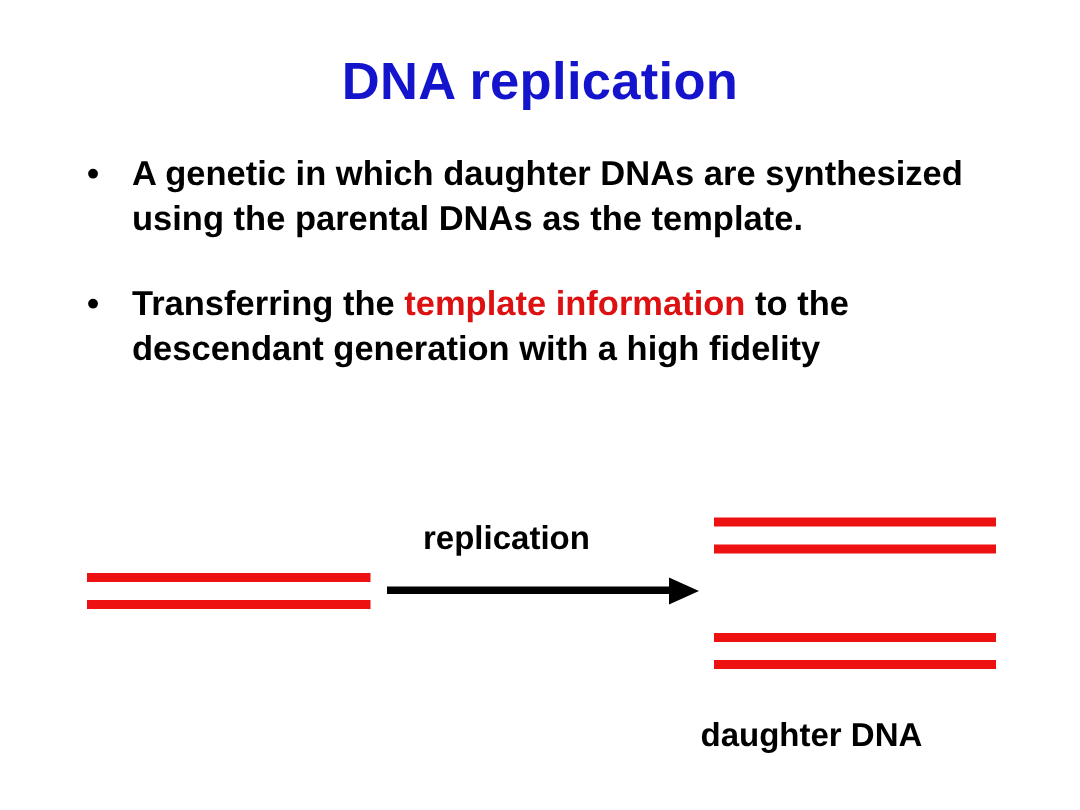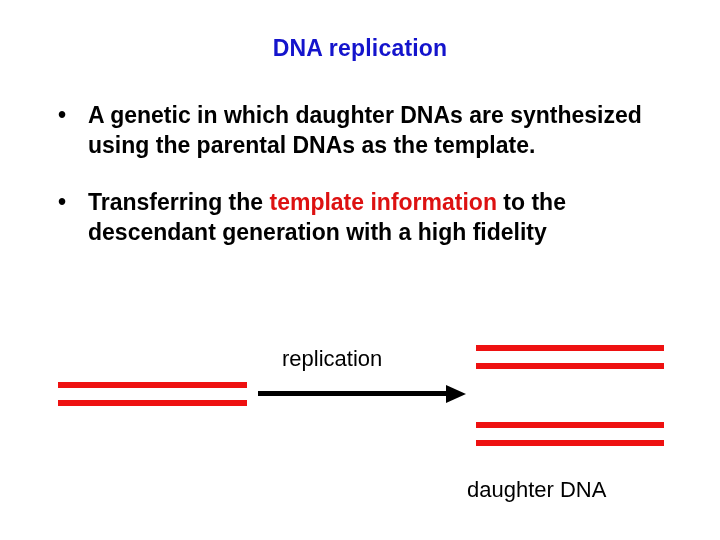--- a/index.html
+++ b/index.html
@@ -18,21 +18,21 @@
     overflow: hidden;
   }
 
   
   .slide-title {
     position: absolute;
     left: 0;
     top: 36px;
     width: 720px;
     text-align: center;
-    font-size: 23px;
+    font-size: 35px;
     font-weight: bold;
     color: #1414cc;
     letter-spacing: 0.2px;
     line-height: 1.1;
   }
 
   
   .bullets {
     position: absolute;
     left: 50px;
@@ -109,21 +109,21 @@
     height: 0;
     border-top: 9px solid transparent;
     border-bottom: 9px solid transparent;
     border-left: 20px solid #000000;
   }
 
   
   .caption {
     position: absolute;
     font-size: 22px;
-    font-weight: normal;
+    font-weight: bold;
     color: #000000;
     white-space: nowrap;
   }
   .caption-replication { left: 282px; top: 346px; }
   .caption-parental    { left: 54px;  top: 443px; }
   .caption-daughter    { left: 467px; top: 477px; }
 </style>
 </head>
 <body>
 

